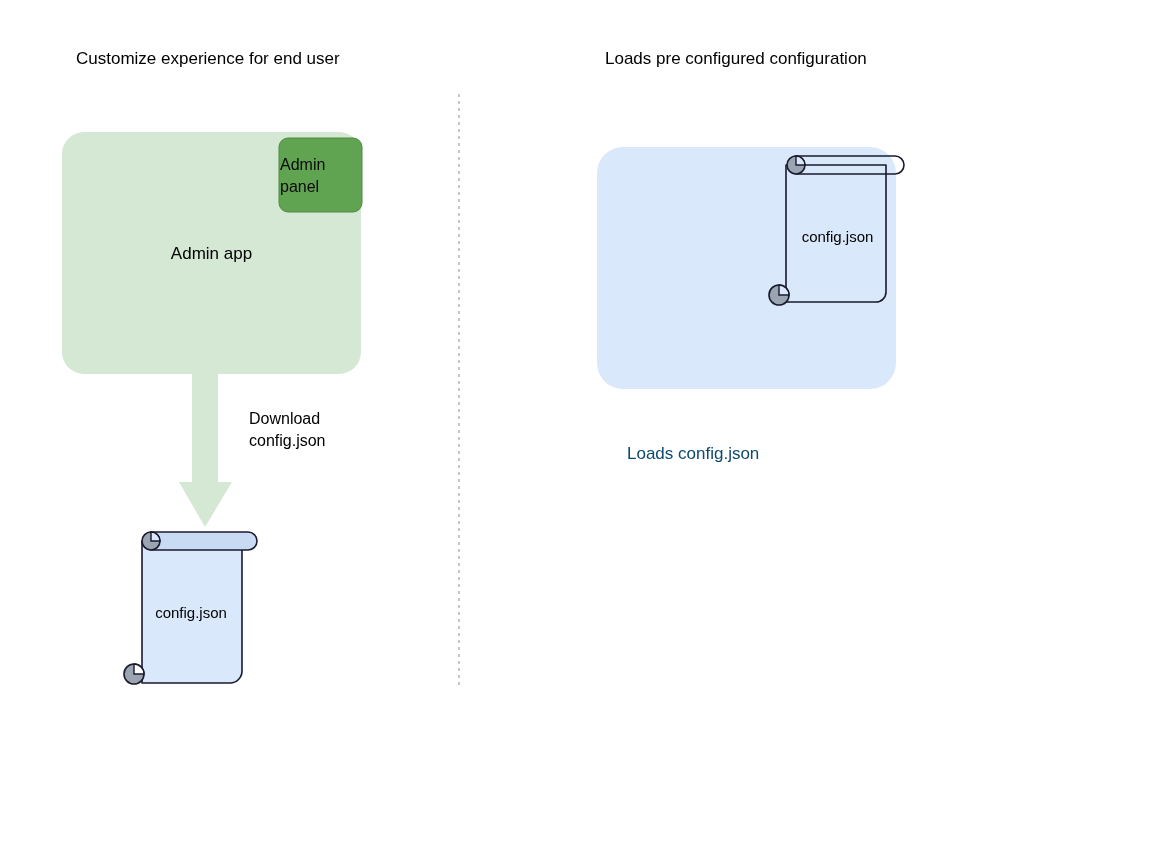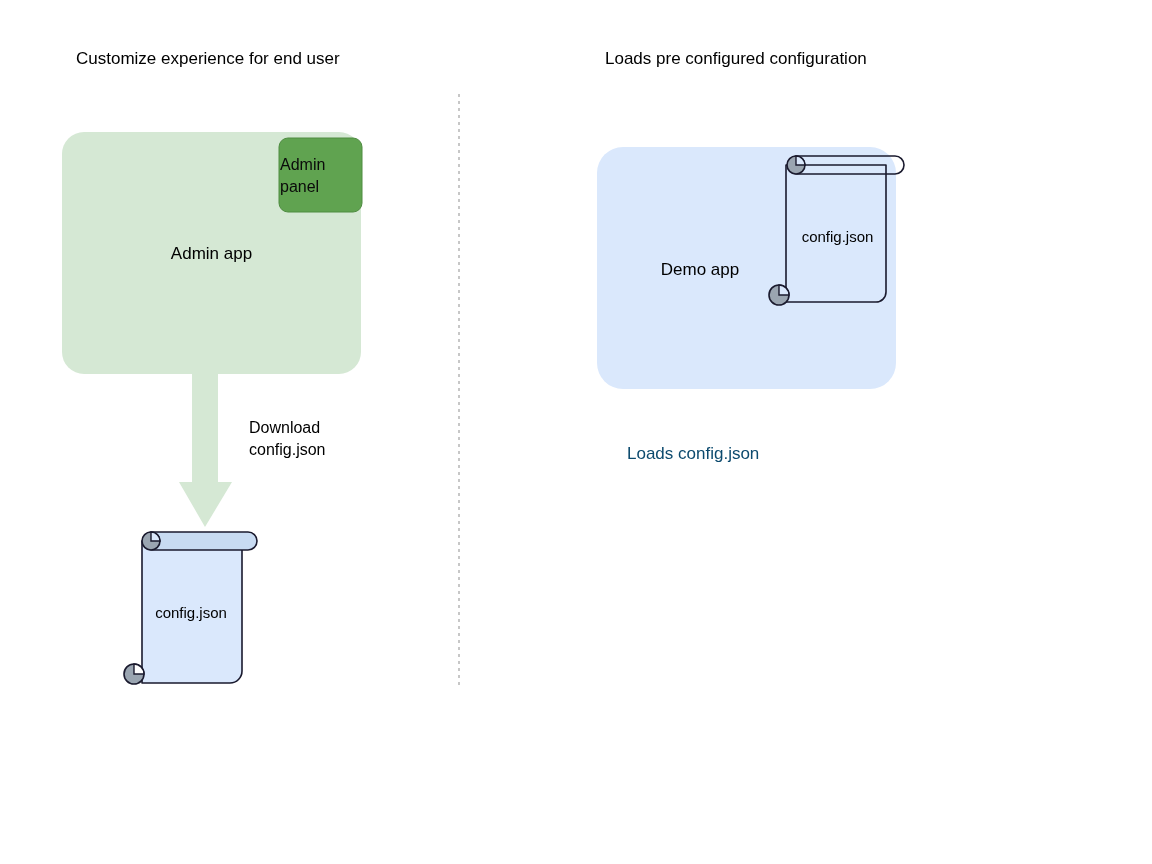--- a/index.html
+++ b/index.html
@@ -61,21 +61,20 @@
   }
 
   .edge-label {
     position: absolute;
     left: 249px;
     top: 408px;
     width: 140px;
     font-size: 16px;
     line-height: 22px;
     color: #000000;
-    margin-top: 9px;
   }
   .edge-label span { display: block; }
 
   .caption {
     position: absolute;
     left: 627px;
     top: 443px;
     font-size: 17px;
     line-height: 22px;
     color: #0c4a6e;
@@ -128,19 +127,18 @@
 
   <div class="node-label" id="admin-app-label">Admin app</div>
 
   <div class="edge-label">
     <span>Download</span>
     <span>config.json</span>
   </div>
 
   <div class="node-label" id="config-left-label">config.json</div>
 
-  <div class="node-label" id="demo-app-label">Demo app</div>
 
   <div class="node-label" id="config-right-label">config.json</div>
 
   <div class="caption">Loads config.json</div>
 
 </div>
 
 </body></html>

